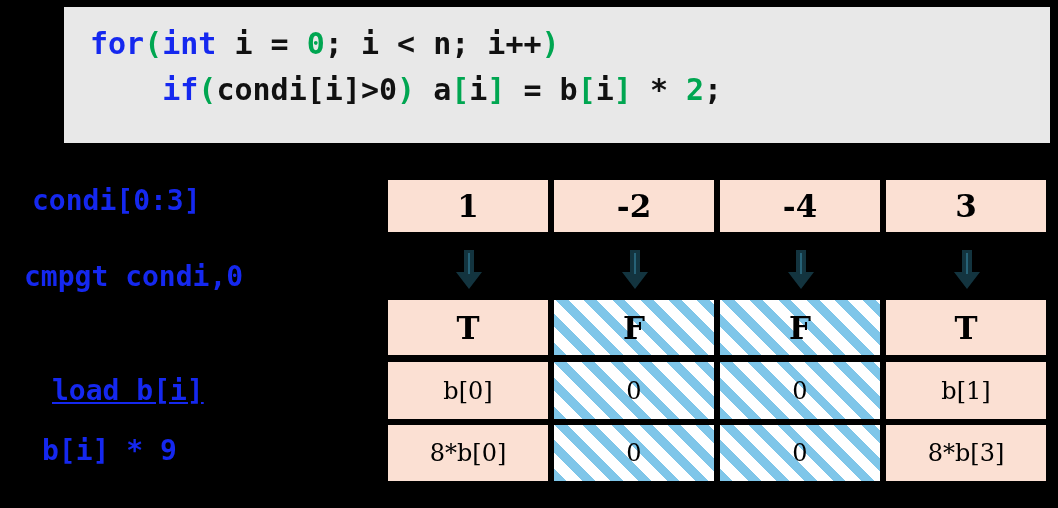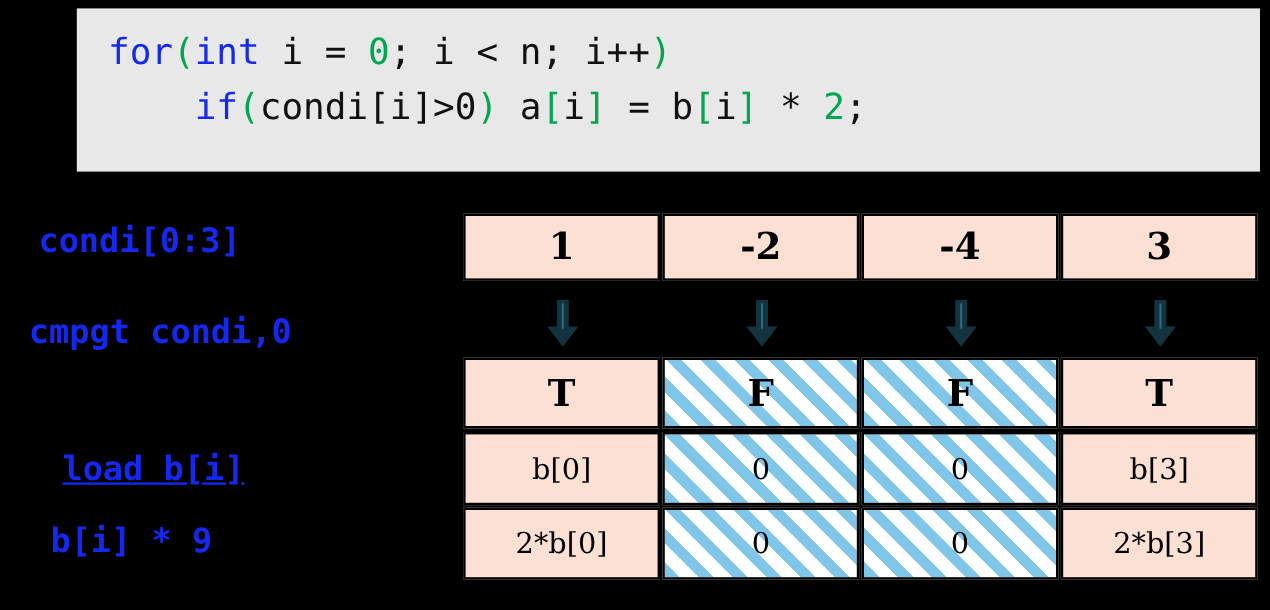--- a/index.html
+++ b/index.html
@@ -19,21 +19,21 @@
     background:#e8e8e8;
     box-sizing:border-box;
     padding:14px 0 0 26px;
   }
   .code-line{
     font-family:"DejaVu Sans Mono", monospace;
     font-size:30px;
     line-height:46px;
     white-space:pre;
     color:#111111;
-    font-weight:400;
+    font-weight:700;
     letter-spacing:0px;
   }
   .kw{color:#1528ef;}
   .gr{color:#00a651;}
   .bk{color:#111111;}
   .indent{display:inline-block;width:4ch;}
 
   
   .row-label{
     position:absolute;
@@ -124,33 +124,33 @@
     <div class="cell" style="left: 386px; top: 360px; width: 164px; height: 61px;">
       <span class="cell-text">b[0]</span>
     </div>
     <div class="cell hatch" style="left: 552px; top: 360px; width: 164px; height: 61px;">
       <span class="cell-text">0</span>
     </div>
     <div class="cell hatch" style="left: 718px; top: 360px; width: 164px; height: 61px;">
       <span class="cell-text">0</span>
     </div>
     <div class="cell" style="left: 884px; top: 360px; width: 164px; height: 61px;">
-      <span class="cell-text">b[3]</span>
+      <span class="cell-text">b[1]</span>
     </div>
     <div class="cell" style="left: 386px; top: 423px; width: 164px; height: 60px;">
-      <span class="cell-text">2*b[0]</span>
+      <span class="cell-text">8*b[0]</span>
     </div>
     <div class="cell hatch" style="left: 552px; top: 423px; width: 164px; height: 60px;">
       <span class="cell-text">0</span>
     </div>
     <div class="cell hatch" style="left: 718px; top: 423px; width: 164px; height: 60px;">
       <span class="cell-text">0</span>
     </div>
     <div class="cell" style="left: 884px; top: 423px; width: 164px; height: 60px;">
-      <span class="cell-text">2*b[3]</span>
+      <span class="cell-text">8*b[3]</span>
     </div>
   </div>
 <div id="arrow-area">
     <div class="arrow" style="left: 455px; top: 250px;"><svg width="28" height="40" viewBox="0 0 28 40" xmlns="http://www.w3.org/2000/svg">
         <path d="M9 0 H19 V22 H27 L14 39 L1 22 H9 Z" fill="#13343f"></path>
         <path d="M13.2 3 H14.8 V24 H13.2 Z" fill="#2d6f86"></path>
       </svg></div>
     <div class="arrow" style="left: 621px; top: 250px;"><svg width="28" height="40" viewBox="0 0 28 40" xmlns="http://www.w3.org/2000/svg">
         <path d="M9 0 H19 V22 H27 L14 39 L1 22 H9 Z" fill="#13343f"></path>
         <path d="M13.2 3 H14.8 V24 H13.2 Z" fill="#2d6f86"></path>

